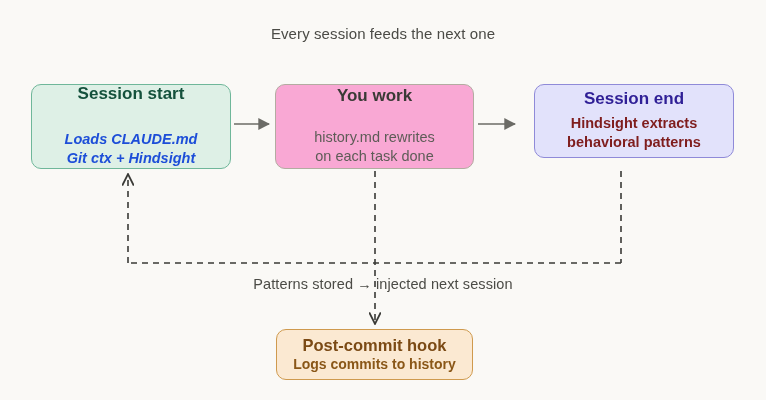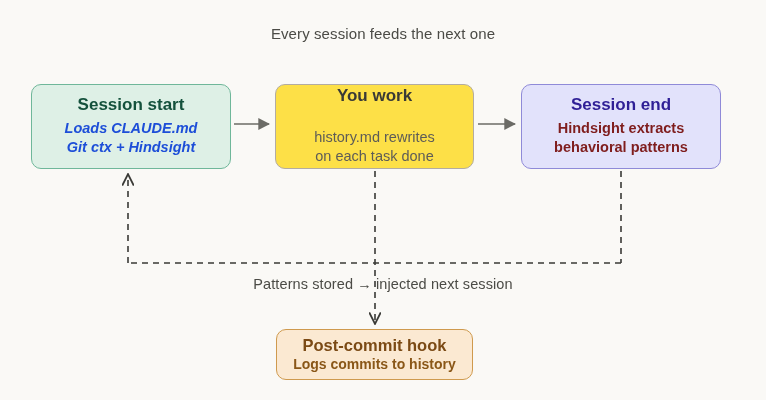--- a/index.html
+++ b/index.html
@@ -67,37 +67,38 @@
   .node .node-sub {
     font-size: 14.5px;
     line-height: 1.32;
   }
 
   
   #node-session-start {
     left: 31px; top: 84px; width: 200px; height: 85px;
     background: #def0e6;
     border-color: #6fb79a;
+    justify-content: space-between;
   }
   #node-session-start .node-title { color: #14513c; margin-bottom: 5px; }
   #node-session-start .node-sub   { color: #1d4ed8; font-weight: bold; font-style: italic; }
 
   
   #node-you-work {
     left: 275px; top: 84px; width: 199px; height: 85px;
-    background: #fde047;
+    background: #f9a8d4;
     border-color: #b3aca1;
     gap: 16px;
   }
   #node-you-work .node-title { color: #3a3a36; margin-bottom: 6px; }
   #node-you-work .node-sub   { color: #5e5c57; }
 
   
   #node-session-end {
-    left: 521px; top: 84px; width: 200px; height: 85px;
+    left: 534px; top: 84px; width: 200px; height: 74px;
     background: #e2e2fb;
     border-color: #8f8ad8;
   }
   #node-session-end .node-title { color: #2f1f96; margin-bottom: 5px; }
   #node-session-end .node-sub   { color: #7f1d1d; font-weight: bold; }
 
   
   #node-post-commit {
     left: 276px; top: 329px; width: 197px; height: 51px;
     background: #fbe9d2;

